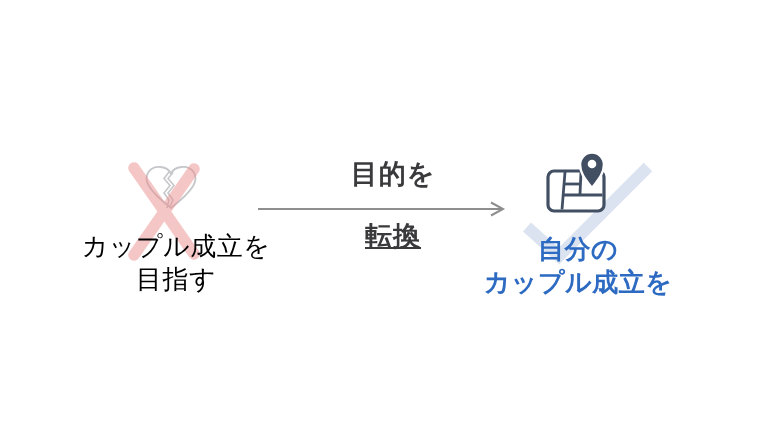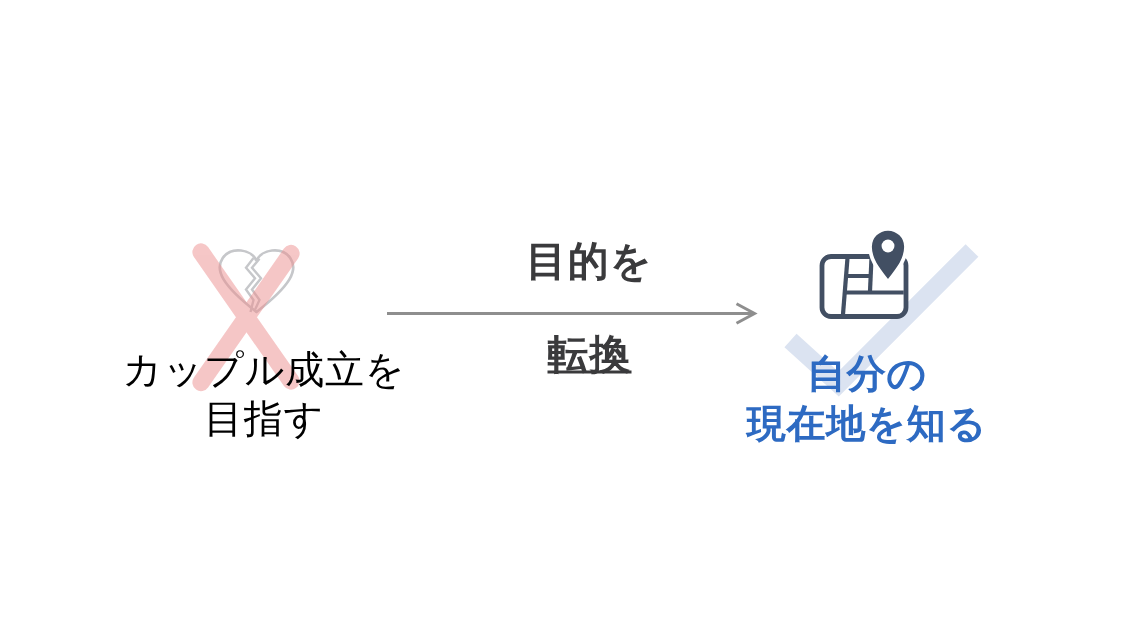--- a/index.html
+++ b/index.html
@@ -86,16 +86,16 @@
     <svg class="abs map-icon" width="66" height="64" viewBox="0 0 66 64">
       <rect x="3" y="20" width="56" height="40" rx="6" fill="#ffffff" stroke="#424f63" stroke-width="3.2"></rect>
       <path d="M20 21 L17 58.5" fill="none" stroke="#424f63" stroke-width="2.8"></path>
       <path d="M36 21 L35 43" fill="none" stroke="#424f63" stroke-width="2.8"></path>
       <path d="M18 44 L57.5 44" fill="none" stroke="#424f63" stroke-width="2.8"></path>
       <path d="M19 33 L35.5 33" fill="none" stroke="#424f63" stroke-width="2.8"></path>
       <path d="M47 37 C40 28 35 22 35 13.5 A12 12 0 1 1 59 13.5 C59 22 54 28 47 37 Z" fill="#424f63" stroke="#ffffff" stroke-width="2.5"></path>
       <circle cx="47" cy="13" r="4.3" fill="#ffffff"></circle>
     </svg>
     <div class="abs caption caption-after">自分の
-現在地を知る</div>
+カップル成立を</div>
   </div>
 
 </div>
 
 </body></html>

